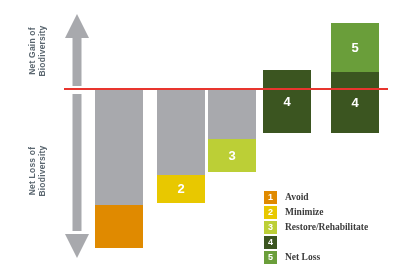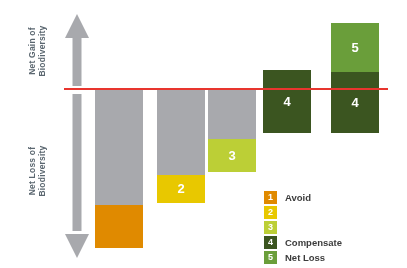--- a/index.html
+++ b/index.html
@@ -114,20 +114,21 @@
     font-weight: bold;
     line-height: 13px;
     text-align: center;
   }
   .legend-text {
     margin-left: 8px;
     font-size: 9.5px;
     font-weight: bold;
     color: #3C3C3C;
     white-space: nowrap;
+    font-family: Liberation Serif, serif;
   }
 </style>
 </head>
 <body>
 
 <div id="chart-root">
 
   <div class="axis-label" id="label-gain">
     <div>Net Gain of</div>
     <div>Biodiversity</div>
@@ -175,27 +176,28 @@
 
   <div id="baseline"></div>
 
   <div id="legend">
       <div class="legend-row">
         <div class="legend-swatch" style="background: rgb(224, 138, 0);">1</div>
         <div class="legend-text">Avoid</div>
       </div>
       <div class="legend-row">
         <div class="legend-swatch" style="background: rgb(232, 200, 0);">2</div>
+        <div class="legend-text">Minimize</div>
       </div>
       <div class="legend-row">
         <div class="legend-swatch" style="background: rgb(188, 207, 54);">3</div>
+        <div class="legend-text">Restore/Rehabilitate</div>
       </div>
       <div class="legend-row">
         <div class="legend-swatch" style="background: rgb(59, 85, 32);">4</div>
-        <div class="legend-text">Compensate</div>
       </div>
       <div class="legend-row">
         <div class="legend-swatch" style="background: rgb(106, 158, 58);">5</div>
         <div class="legend-text">Net Loss</div>
       </div>
     </div>
 
 </div>
 
 </body></html>

